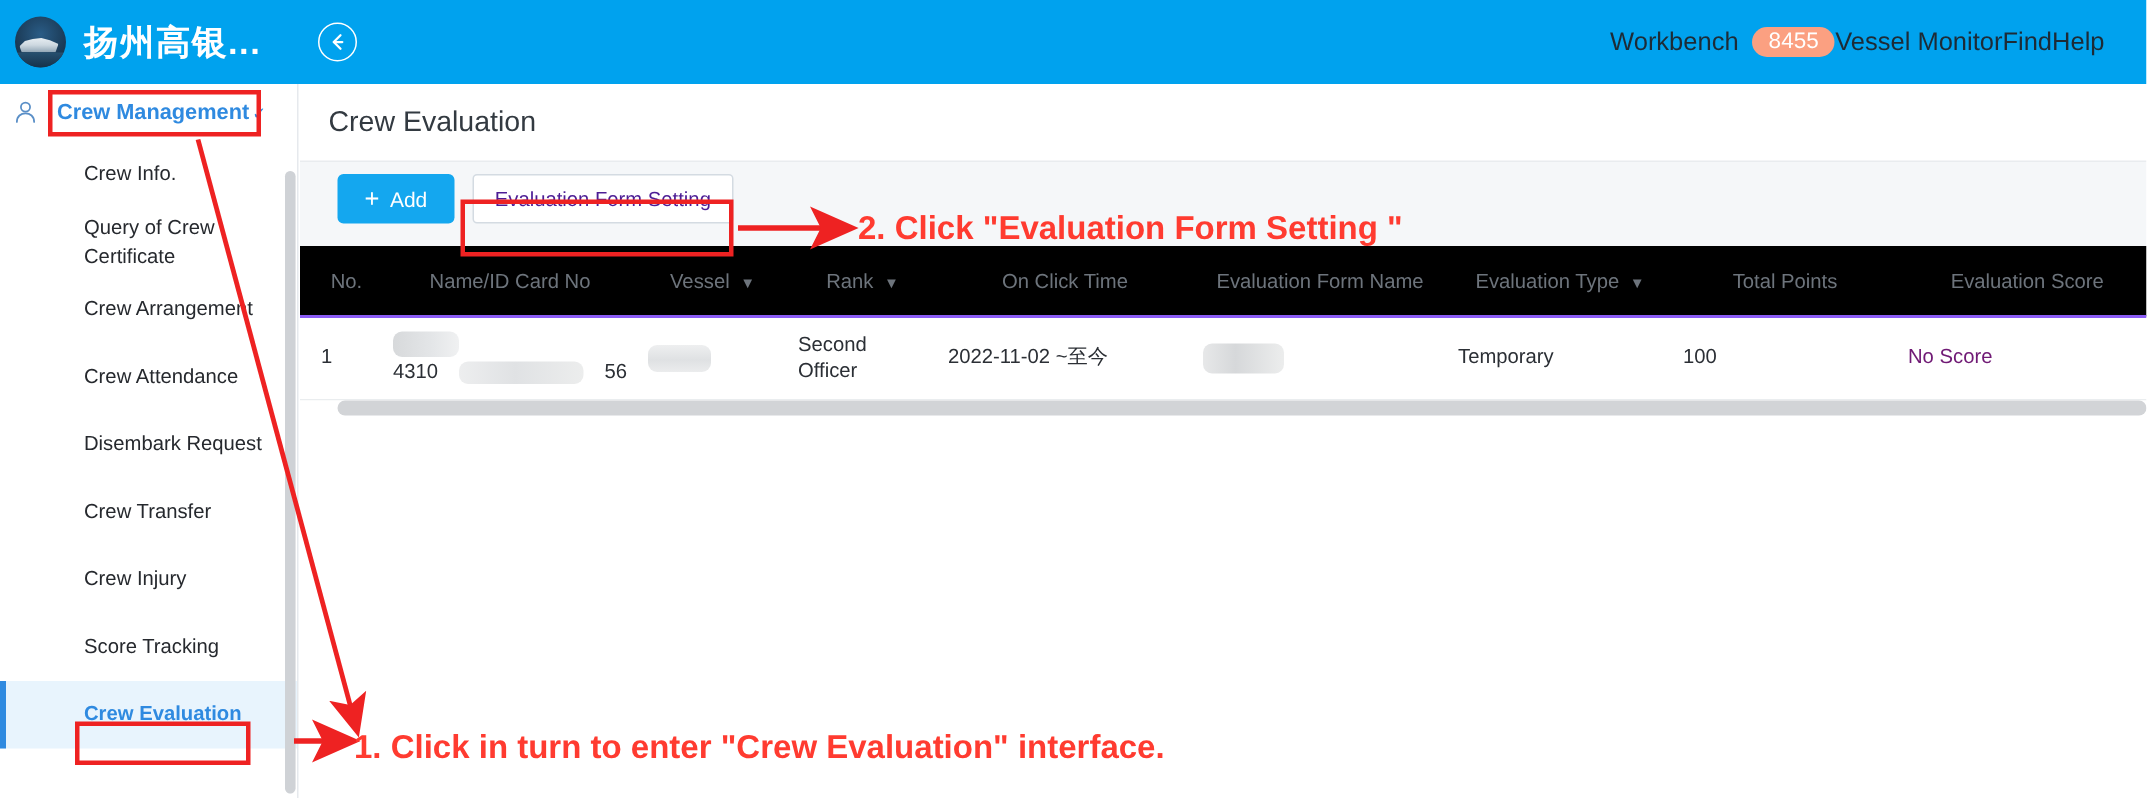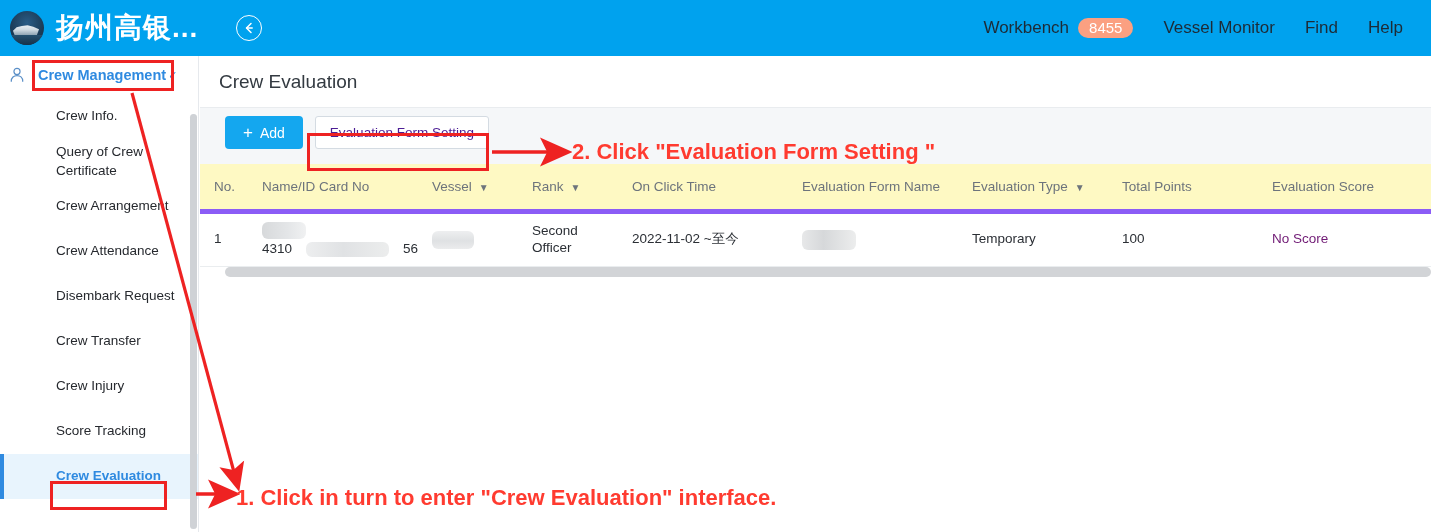--- a/index.html
+++ b/index.html
@@ -30,33 +30,33 @@
     width: 26px; height: 11px;
     background: linear-gradient(180deg, #eef3f7 0%, #cdd8e0 55%, #8fa4b4 100%);
     clip-path: polygon(0% 62%, 14% 30%, 34% 18%, 56% 12%, 78% 26%, 100% 48%, 92% 100%, 6% 100%);
   }
   .logo-circle::after {
     content: ""; position: absolute; left: 0; bottom: 0;
     width: 34px; height: 10px;
     background: linear-gradient(180deg, #26506f 0%, #15314a 100%);
   }
   .brand {
-    color: #ffffff; font-size: 28px; font-weight: bold;
+    color: #ffffff; font-size: 23px; font-weight: bold;
     margin-left: 12px; letter-spacing: 1px; white-space: nowrap;
   }
   .back-btn {
     margin-left: 38px; width: 26px; height: 26px; border-radius: 50%;
     border: 1.6px solid #ffffff; color: #ffffff;
     display: flex; align-items: center; justify-content: center;
     flex: none;
   }
   .back-btn svg { display: block; }
   .topnav {
     margin-left: auto; display: flex; align-items: center;
-    padding-right: 28px; gap: 30px;
+    padding-right: 28px; 
   }
   .topnav a {
     color: #1d2b36; font-size: 17px; text-decoration: none;
     display: flex; align-items: center; white-space: nowrap;
   }
   .badge {
     display: inline-block; margin-left: 9px;
     background: #fba081; color: #ffffff;
     border-radius: 11px; font-size: 15px;
     padding: 2px 11px 3px 11px; line-height: 1;
@@ -126,24 +126,24 @@
     background: #ffffff; color: #4c1d95; border: 1px solid #d4dbe2;
     height: 33px; padding: 0 14px; border-radius: 3px;
     font-size: 13.5px; cursor: pointer; font-family: inherit;
     display: flex; align-items: center;
   }
 
   
   .table-wrap { position: relative; background: #ffffff; }
   table { border-collapse: collapse; width: 1231px; table-layout: fixed; }
   thead th {
-    background: #fef9c3; color: #6d747c; font-size: 13.5px;
-    font-weight: normal; text-align: left; height: 47px;
+    background: #000000; color: #6d747c; font-size: 13.5px;
+    font-weight: normal; text-align: center; height: 47px;
     padding: 0 0 0 14px; vertical-align: middle;
-    border-bottom: 5px solid #8b5cf6;
+    border-bottom: 2px solid #8b5cf6;
   }
   thead th .caret { color: #6d747c; font-size: 10px; margin-left: 7px; }
   tbody td {
     height: 55px; font-size: 13.5px; color: #2b2f35;
     padding: 0 0 0 14px; vertical-align: middle;
     border-bottom: 1px solid #eaedef; line-height: 1.25;
     background: #ffffff;
   }
   td.muted { color: #701a75; }
   .col-no      { width: 48px; }

